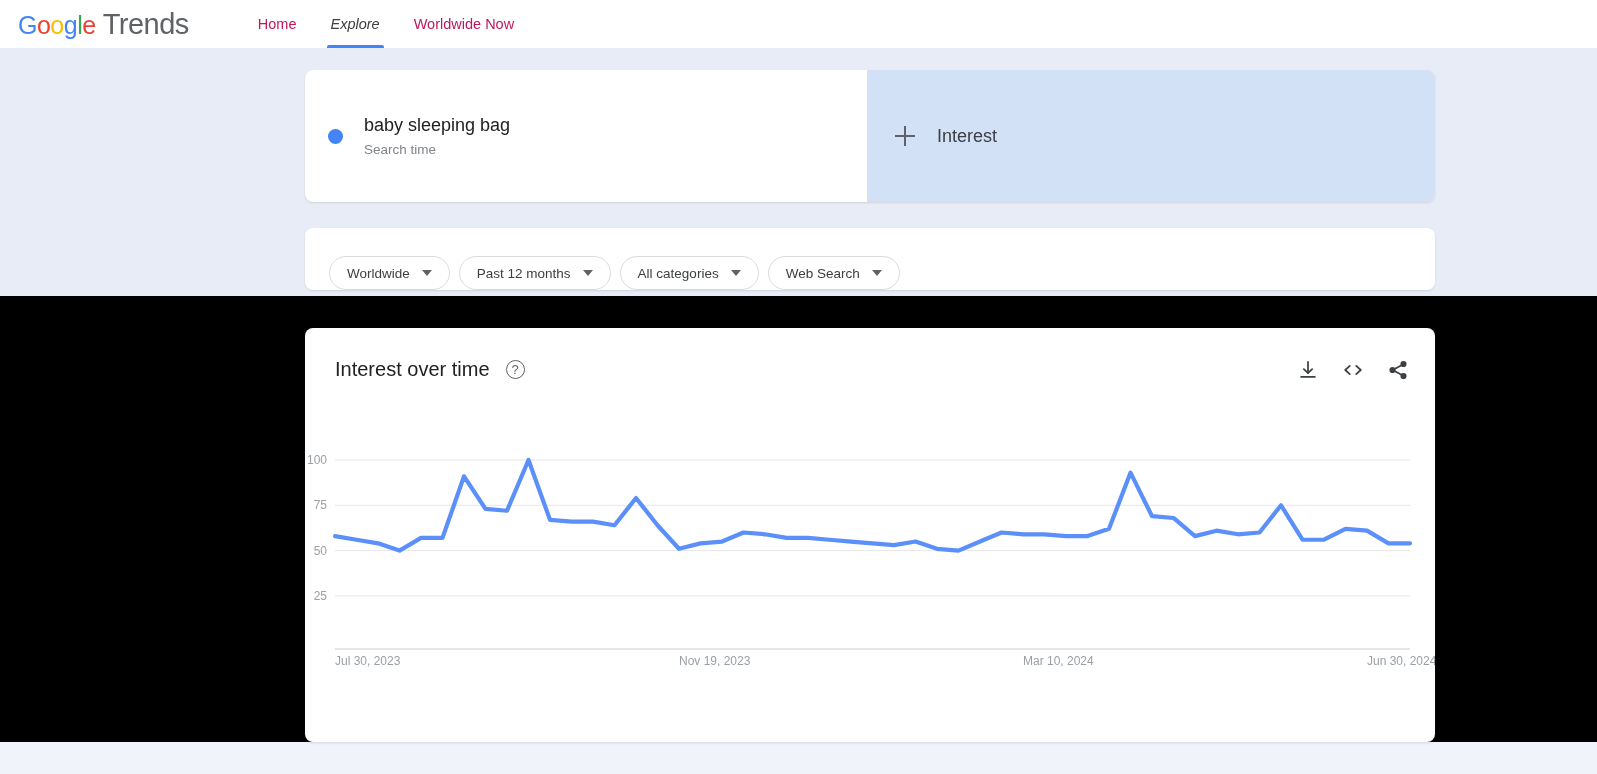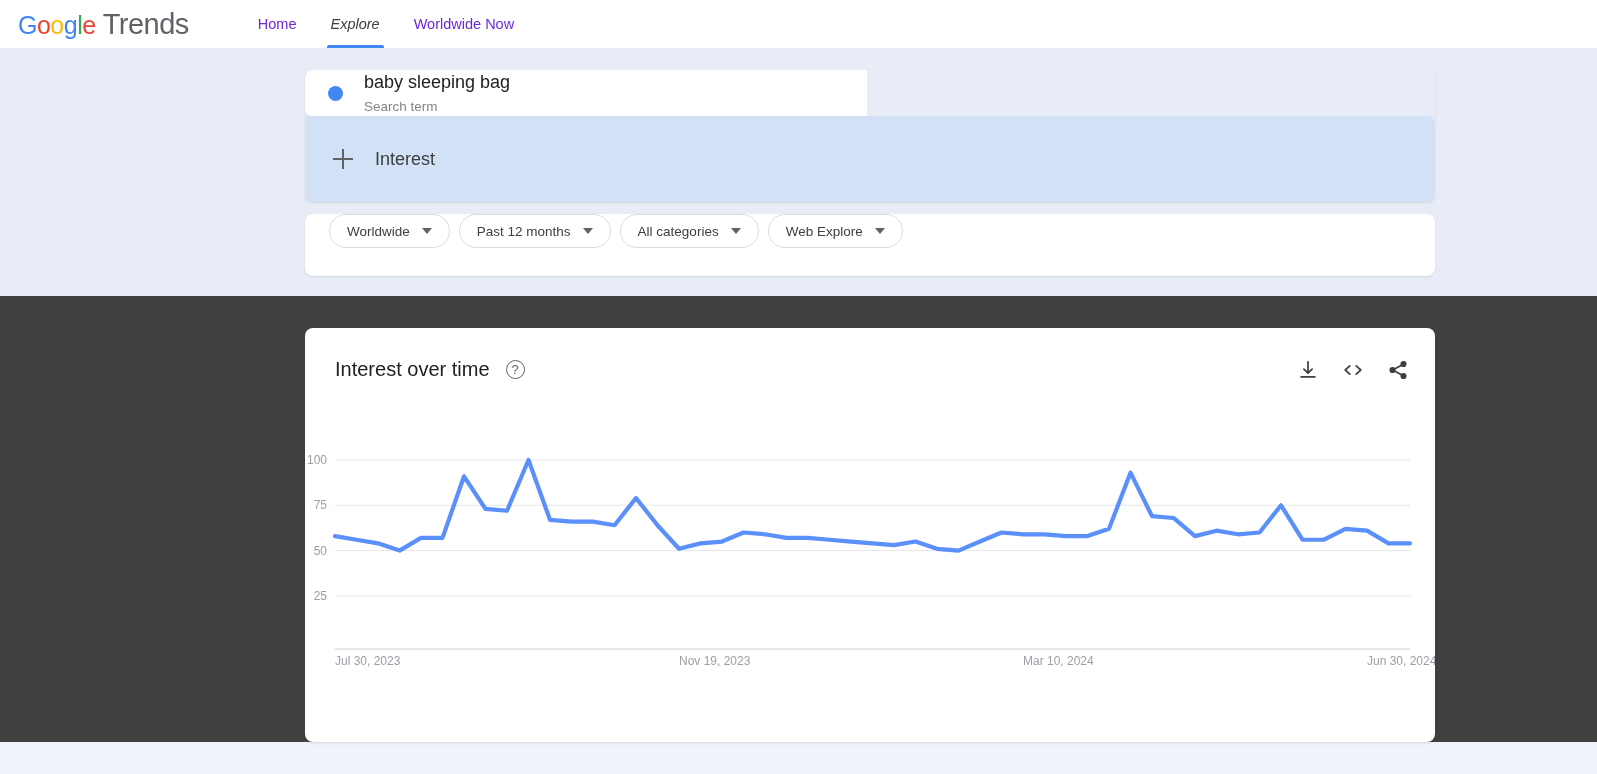--- a/index.html
+++ b/index.html
@@ -40,21 +40,21 @@
     align-items: stretch;
     height: 48px;
     margin-left: 52px;
   }
   .nav-item {
     position: relative;
     display: flex;
     align-items: center;
     padding: 0 17px;
     font-size: 14.5px;
-    color: #6d28d9;
+    color: #be185d;
     cursor: pointer;
     height: 48px;
   }
   .nav-item.active { color: #404040; font-style: italic; }
   .nav-item.active::after {
     content: "";
     position: absolute;
     left: 13px; right: 13px; bottom: 0;
     height: 3px;
     background: #4285F4;
@@ -71,21 +71,20 @@
     width: 1130px;
     margin-left: 305px;
   }
 
   .query-row {
     display: flex;
     height: 132px;
     border-radius: 8px;
     overflow: hidden;
     box-shadow: 0 1px 2px rgba(60,64,67,0.14);
-    flex-direction: column;
   }
   .term-card {
     width: 562px;
     background: #ffffff;
     display: flex;
     align-items: center;
     padding-left: 23px;
     border-radius: 8px 0 0 8px;
   }
   .term-dot {
@@ -124,26 +123,26 @@
   .plus-icon::before, .plus-icon::after {
     content: "";
     position: absolute;
     background: #5f6368;
   }
   .plus-icon::before { left: 0; right: 0; top: 9px; height: 2px; }
   .plus-icon::after { top: 0; bottom: 0; left: 9px; width: 2px; }
   .compare-label { font-size: 18px; color: #3c4043; }
 
   .filter-bar {
-    margin-top: 12px;
+    margin-top: 26px;
     height: 62px;
     background: #ffffff;
     border-radius: 8px;
     display: flex;
-    align-items: flex-start;
+    align-items: flex-end;
     padding-left: 24px;
     gap: 9px;
     box-shadow: 0 1px 2px rgba(60,64,67,0.14);
   }
   .pill {
     height: 34px;
     border: 1px solid #dadce0;
     border-radius: 17px;
     display: flex;
     align-items: center;
@@ -156,21 +155,21 @@
   }
   .caret {
     margin-left: 12px;
     width: 0; height: 0;
     border-left: 5px solid transparent;
     border-right: 5px solid transparent;
     border-top: 6px solid #5f6368;
   }
 
   
-  .body-area { background: #404040; padding-top: 32px; }
+  .body-area { background: #000000; padding-top: 32px; }
   .chart-card {
     width: 1130px;
     margin-left: 305px;
     height: 414px;
     background: #ffffff;
     border-radius: 8px;
     box-shadow: 0 1px 3px rgba(60,64,67,0.16);
     position: relative;
   }
   .chart-head {
@@ -233,21 +232,21 @@
 </div>
 
 <div class="band">
   <div class="inner">
 
     <div class="query-row">
       <div class="term-card">
         <div class="term-dot"></div>
         <div>
           <div class="term-name">baby sleeping bag</div>
-          <div class="term-sub">Search term</div>
+          <div class="term-sub">Search time</div>
         </div>
       </div>
       <div class="compare-card">
         <div class="plus-icon"></div>
         <div class="compare-label">Interest</div>
       </div>
     </div>
 
     <div class="filter-bar">
       <div class="pill">
@@ -256,21 +255,21 @@
       </div>
       <div class="pill">
         <span>Past 12 months</span>
         <span class="caret"></span>
       </div>
       <div class="pill">
         <span>All categories</span>
         <span class="caret"></span>
       </div>
       <div class="pill">
-        <span>Web Explore</span>
+        <span>Web Search</span>
         <span class="caret"></span>
       </div>
     </div>
 
   </div>
 </div>
 
 <div class="body-area">
   <div class="chart-card">
 

